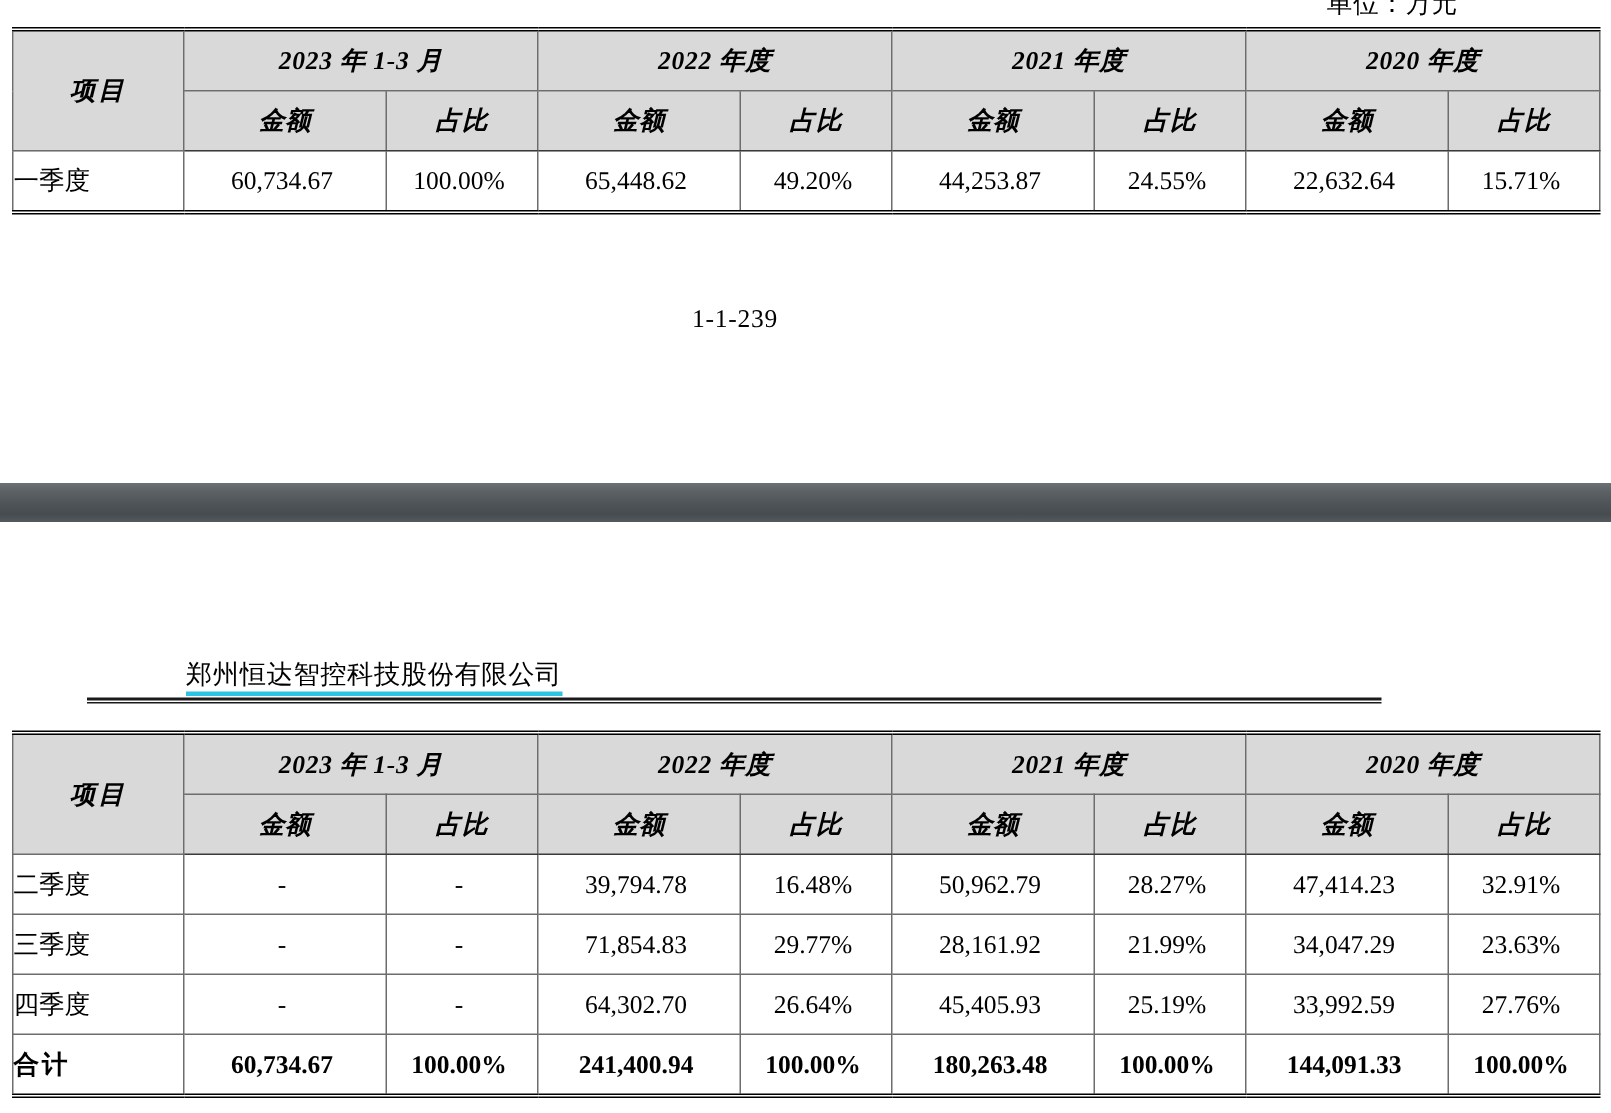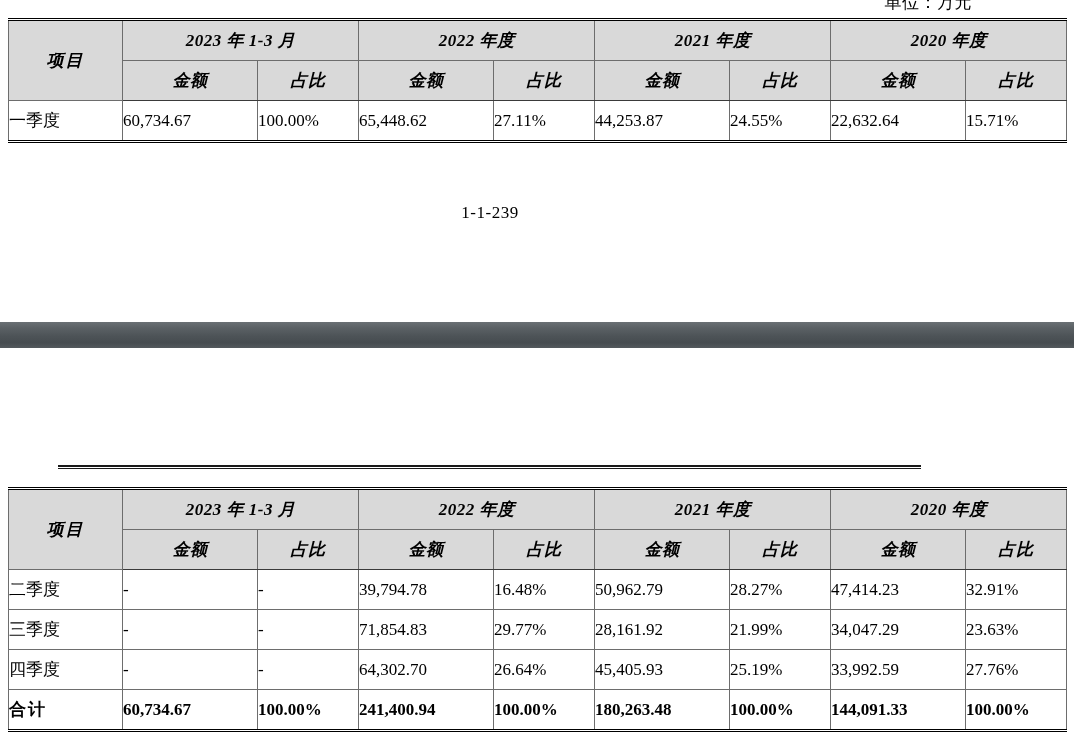--- a/index.html
+++ b/index.html
@@ -137,21 +137,21 @@
     border-bottom: 3px double #000;
   }
   .fin-table thead tr:last-child th {
     border-bottom: 1.5px solid #3a3a3a;
   }
 
   .fin-table td.cell-item {
     text-align: left;
   }
   .fin-table td.cell-num {
-    text-align: left;
+    text-align: center;
     padding-right: 4px;
     font-variant-numeric: tabular-nums;
     margin-top: 20px;
   }
   .fin-table tr.total-row td {
     font-weight: bold;
   }
   .fin-table tr.total-row td.cell-item {
     letter-spacing: 2px;
     margin-left: 44px;
@@ -209,37 +209,41 @@
         <th>金额</th>
         <th>占比</th>
       </tr>
     </thead>
     <tbody>
         <tr>
           <td class="cell-item">一季度</td>
           <td class="cell-num">60,734.67</td>
           <td class="cell-num">100.00%</td>
           <td class="cell-num">65,448.62</td>
-          <td class="cell-num">27.11%</td>
+          <td class="cell-num">49.20%</td>
           <td class="cell-num">44,253.87</td>
           <td class="cell-num">24.55%</td>
           <td class="cell-num">22,632.64</td>
           <td class="cell-num">15.71%</td>
         </tr>
       </tbody>
   </table>
 
   <div class="page-number">1-1-239</div>
 </div>
 
 <div id="page-gap"></div>
 
 <div class="page" id="page-two">
 
   <div class="doc-header">
+    <div class="hdr-left">
+      <span>郑州恒达智控科技股份有限公司</span>
+      <span class="hl-underline"></span>
+    </div>
     <div class="hdr-rule"></div>
   </div>
 
   <table class="fin-table" id="table-two">
     <colgroup>
       <col class="c-item">
         <col class="c-amt">
         <col class="c-pct">
       <col class="c-amt">
         <col class="c-pct">

